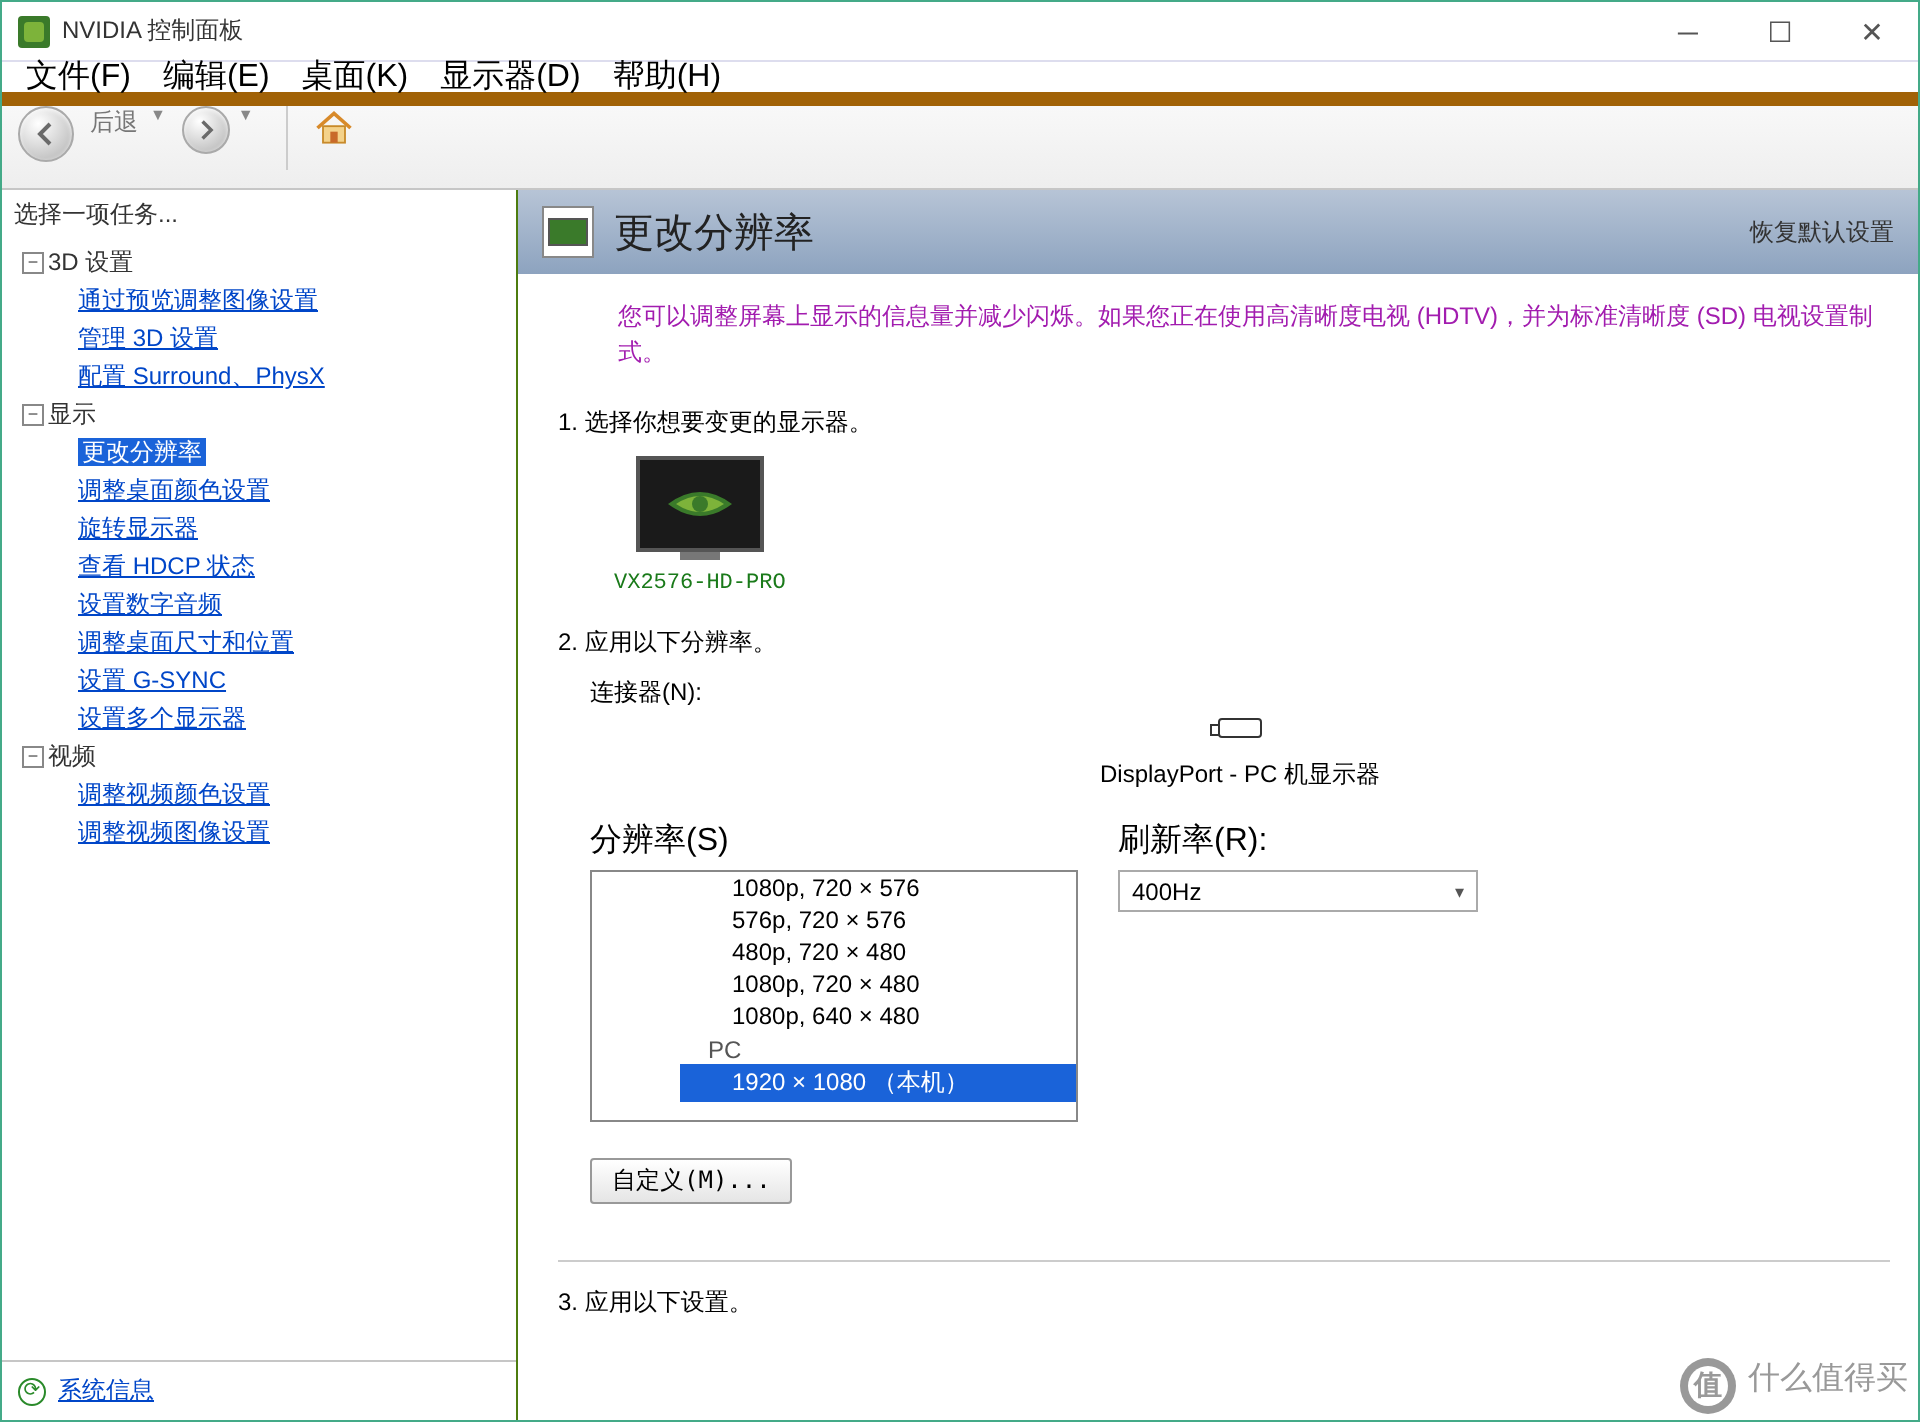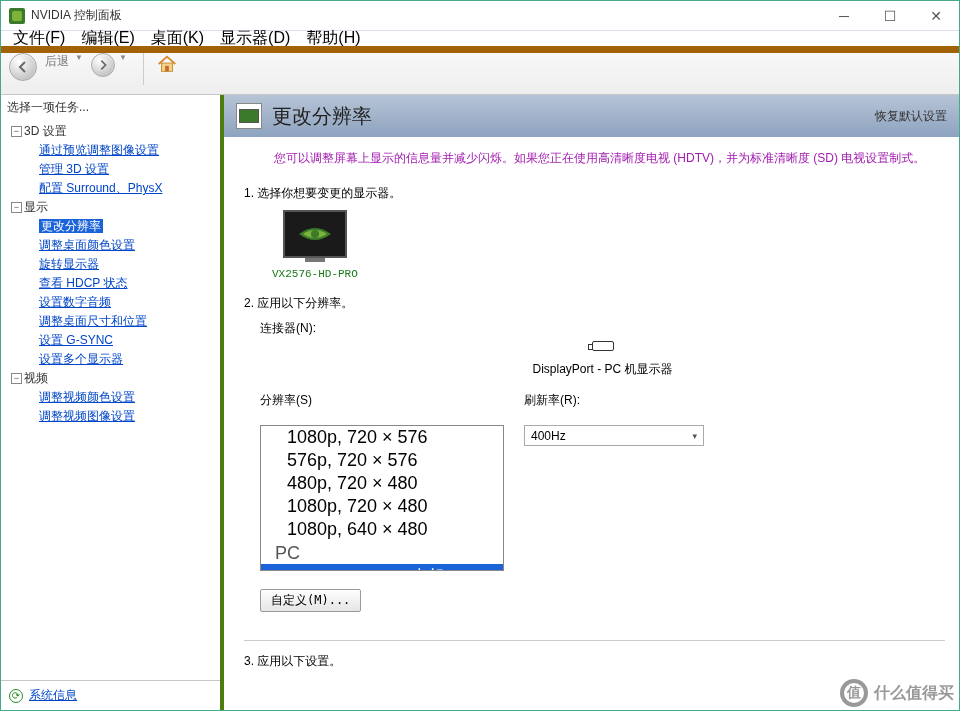--- a/index.html
+++ b/index.html
@@ -15,21 +15,21 @@
 .menubar > span { padding: 0 8px; }
 .toolbar { height: 42px; border-bottom: 1px solid #c6c6c6; display: flex; align-items: flex-start; padding: 0 8px; gap: 4px; background: linear-gradient(#f8f8f8,#eee); }
 .nav-btn { width: 28px; height: 28px; border-radius: 50%; background: radial-gradient(circle at 35% 30%, #fff, #c7c7c7 70%); border:1px solid #aaa; display:flex;align-items:center;justify-content:center;color:#666;box-shadow:inset 0 1px 2px rgba(255,255,255,.8);}
 .nav-btn.small{width:24px;height:24px;}
 .toolbar .back-label{font-size:12px;color:#777;margin:0 2px 0 4px;}
 .toolbar .chev{font-size:8px;color:#888;margin-right:4px;}
 .toolbar .divider { width: 1px; height: 32px; background: #ccc; margin: 0 8px; }
 .home-icon { width: 22px; height: 22px; position:relative;}
 .home-icon svg{width:22px;height:22px;}
 .body { flex: 1; display: flex; overflow: hidden; }
-.sidebar { width: 223px; border-right: 4px solid #4d7c0f; display: flex; flex-direction: column; font-size: 12px; }
+.sidebar { width: 258px; border-right: 1px solid #4d7c0f; display: flex; flex-direction: column; font-size: 12px; }
 .sidebar-header { padding: 4px 6px; color: #333; }
 .tree { flex: 1; overflow: auto; padding: 2px 4px; }
 .tree-node { display: flex; align-items: center; gap: 2px; padding: 1px 0 1px 6px; color: #333; white-space: nowrap; }
 .tree-node .tog { width: 11px; height: 11px; border: 1px solid #888; display:flex;align-items:center;justify-content:center;font-size:9px;line-height:9px;color:#555;background:#fff;}
 .tree-leaf { padding: 1px 0 1px 34px; }
 .tree-leaf a { color: #0046c8; text-decoration: underline; cursor: pointer; }
 .tree-leaf.selected a { background: #1a63d9; color: #fff; text-decoration: none; padding: 0 2px; }
 .sidebar-footer { border-top: 1px solid #c6c6c6; padding: 6px 8px; display:flex;align-items:center;gap:6px;}
 .sidebar-footer .sys-icon{width:14px;height:14px;border:1.5px solid #2a8a2a;border-radius:50%;display:flex;align-items:center;justify-content:center;color:#2a8a2a;font-size:10px;line-height:10px;}
 .sidebar-footer a{color:#0046c8;text-decoration:underline;font-size:12px;}
@@ -50,29 +50,29 @@
 .monitor { width: 64px; height: 48px; border: 2px solid #555; background:#1a1a1a; position:relative;display:flex;align-items:center;justify-content:center;margin:0 auto;}
 .monitor::after{content:"";position:absolute;bottom:-6px;left:50%;transform:translateX(-50%);width:20px;height:4px;background:#777;}
 .monitor .eye{width:40px;height:28px;}
 .mon-label{font-size:11px;color:#1a7a1a;margin-top:10px;font-family:Liberation Mono, monospace;}
 .field-row{font-size:12px;margin:6px 0 4px 16px;}
 .conn-row{display:flex;align-items:center;gap:10px;margin:4px 0 14px 16px;font-size:12px;font-family:"SimSun",monospace;flex-direction:column;}
 .conn-icon{width:22px;height:10px;border:1.5px solid #333;border-radius:2px;position:relative;}
 .conn-icon::before{content:"";position:absolute;left:-5px;top:2px;width:4px;height:4px;border:1.5px solid #333;border-right:none;}
 .two-col{display:flex;gap:20px;margin-left:16px;}
 .col{display:flex;flex-direction:column;}
-.col label{font-size:12px;margin-bottom:16px;}
-.listbox{width:244px;height:146px;border:1px solid #888;overflow:hidden;font-family:"SimSun",monospace;font-size:18px;background:#fff;position:relative;}
+.col label{font-size:16px;margin-bottom:4px;}
+.listbox{width:244px;height:126px;border:1px solid #888;overflow:hidden;font-family:"SimSun",monospace;font-size:12px;background:#fff;position:relative;padding-left:44px;}
 .listbox .item{padding:1px 0 1px 26px;white-space:nowrap;}
 .listbox .group{padding:2px 0 0 14px;color:#555;}
 .listbox .item.selected{background:#1a63d9;color:#fff;padding-left:26px;}
 .selectbox{width:180px;height:21px;border:1px solid #aaa;background:#fff;display:flex;align-items:center;padding:0 6px;font-size:12px;justify-content:space-between;}
 .selectbox .arrow{font-size:9px;color:#555;}
 .custom-btn{margin:18px 0 0 16px;padding:2px 10px;font-size:12px;border:1px solid #999;background:linear-gradient(#fff,#e5e5e5);border-radius:2px;font-family:"SimSun",monospace;}
-.watermark{position:absolute;right:6px;bottom:4px;display:flex;align-items:center;gap:6px;font-size:16px;color:#888;font-weight:700;opacity:.85;}
+.watermark{position:absolute;right:6px;bottom:4px;display:flex;align-items:flex-start;gap:6px;font-size:16px;color:#888;font-weight:400;opacity:.85;}
 .wm-icon{width:28px;height:28px;border-radius:50%;background:#888;position:relative;display:flex;align-items:center;justify-content:center;}
 .wm-icon::before{content:"";width:20px;height:20px;border-radius:50%;background:#fff;}
 .wm-icon::after{content:"值";position:absolute;color:#888;font-size:14px;font-weight:bold;}
 hr.sep{border:none;border-top:1px solid #ccc;margin:18px 14px 8px 20px;}
 </style>
 </head>
 <body>
 
 <div class="window">
 

